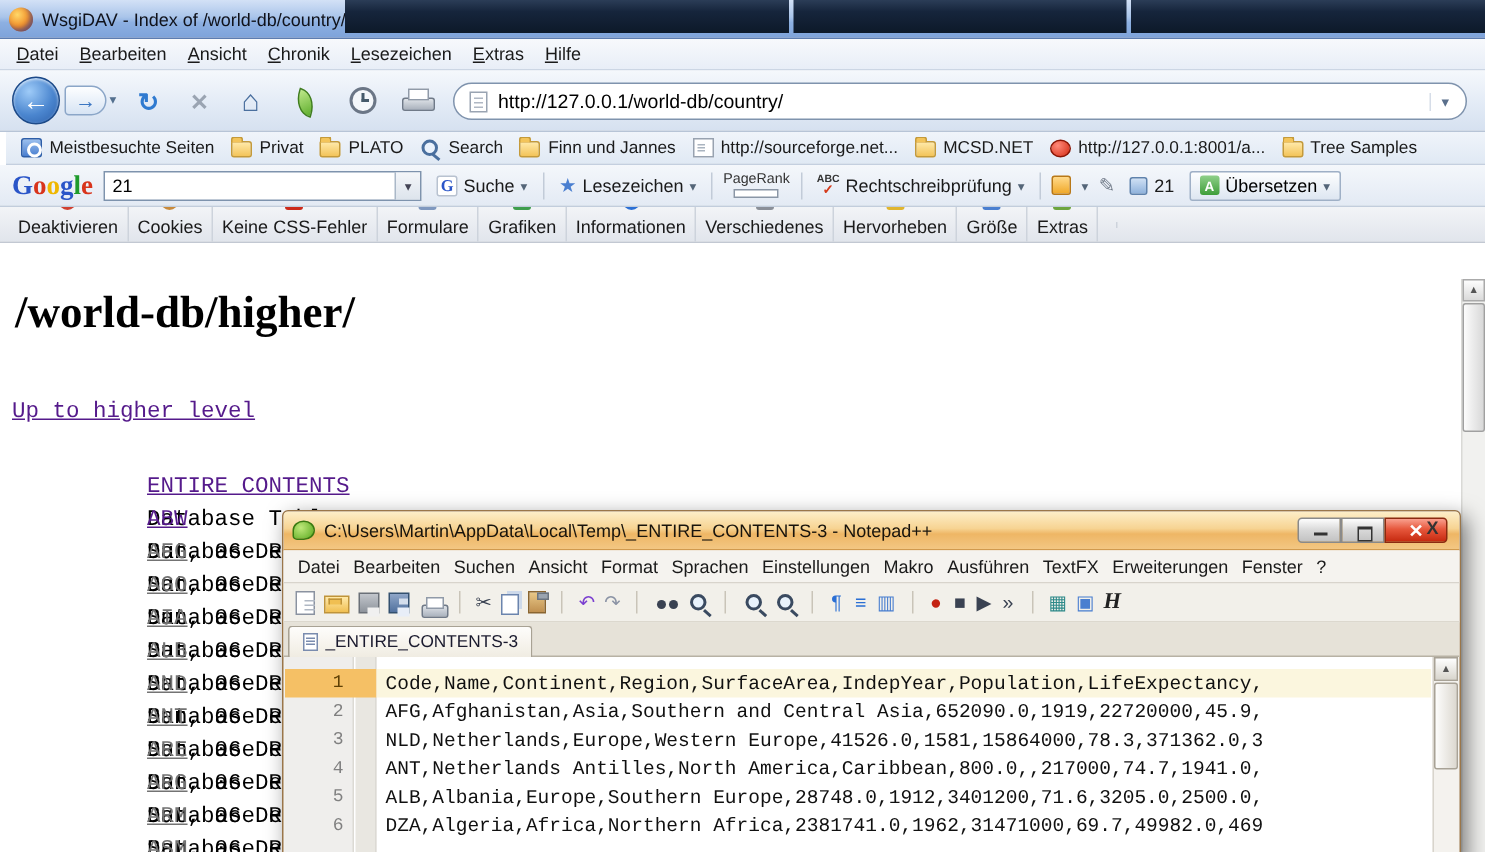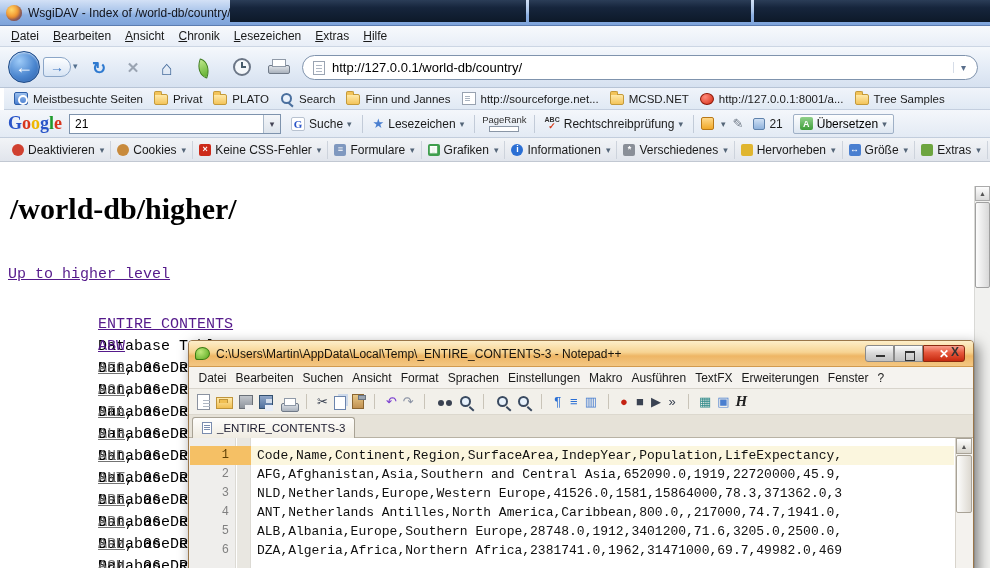--- a/index.html
+++ b/index.html
@@ -109,21 +109,21 @@
   .g-translate{display:inline-flex;align-items:center;gap:4px;border:1px solid #9fb0c6;
     background:linear-gradient(#fdfefe,#dde6f1);border-radius:2px;padding:2px 6px;font-size:12px;}
   .g-tr-ic{width:13px;height:13px;background:linear-gradient(#8fd08a,#3f9e3a);border-radius:2px;color:#fff;
     font-size:9px;font-weight:bold;display:flex;align-items:center;justify-content:center;}
 
   
   .ff-webdev{position:absolute;left:0;top:138px;width:990px;height:24px;
     background:linear-gradient(#f2f4f7,#e1e5ec);border-bottom:1px solid #c2c8d2;
     display:flex;align-items:center;padding-left:6px;white-space:nowrap;overflow:hidden;}
   .wd-item{display:inline-flex;align-items:center;gap:4px;font-size:12px;color:#1a1a1a;
-    padding:2px 6px;border-right:1px solid #cdd3dc;}
+    padding:2px 6px;border-right:1px solid #cdd3dc;flex-direction:column;}
   .wd-ic{width:12px;height:12px;border-radius:2px;display:inline-flex;align-items:center;justify-content:center;
     color:#fff;font-size:9px;font-weight:bold;line-height:1;flex:0 0 12px;}
   .wd-ic.round{border-radius:50%;}
   .wd-dd{font-size:9px;color:#546578;margin-left:1px;} .wd-dd::after{content:"▾";}
 
   
   .ff-tabbar{position:absolute;left:0;top:162px;width:990px;height:24px;
     background:linear-gradient(#d4dbe6,#c3ccd9);border-bottom:1px solid #98a3b4;}
   .tab-active{position:absolute;left:4px;top:2px;width:238px;height:22px;
     background:linear-gradient(#fbfcfe,#e9eef5);border:1px solid #8f9cb0;border-bottom:none;

